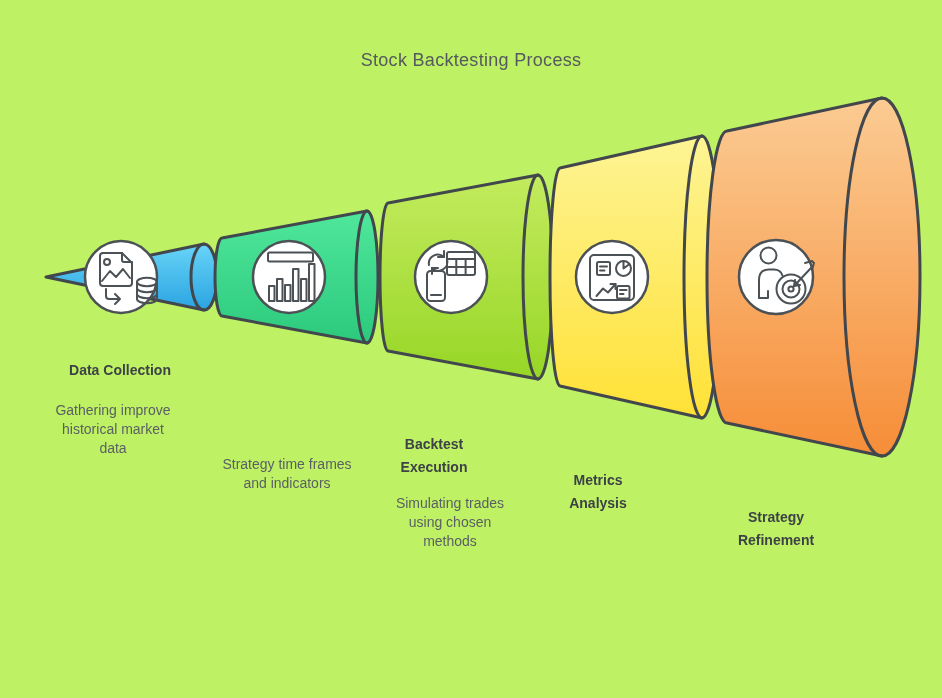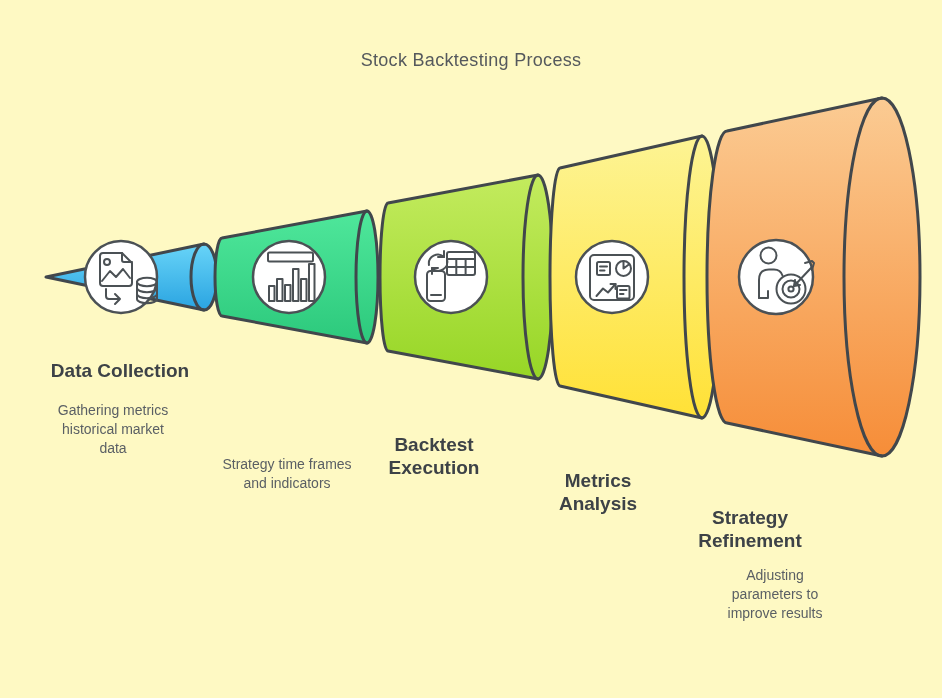--- a/index.html
+++ b/index.html
@@ -1,59 +1,59 @@
 <!DOCTYPE html>
 <html><head>
 <meta charset="utf-8">
 <style>
   html, body { margin: 0; padding: 0; background: #ffffff; }
   .canvas {
     position: relative;
     width: 942px;
     height: 698px;
-    background: #fef9c3;
+    background: #bef264;
     overflow: hidden;
     font-family: "Liberation Sans", sans-serif;
   }
   .funnel-svg { position: absolute; left: 0; top: 0; }
   .diagram-title {
     position: absolute;
     left: 0; top: 50px;
     width: 942px;
     text-align: center;
     font-size: 18px;
     letter-spacing: 0.3px;
     color: #55595d;
   }
   .stage-label {
     position: absolute;
     transform: translateX(-50%);
     width: 180px;
     text-align: center;
-    font-size: 19px;
+    font-size: 14px;
     font-weight: 700;
     line-height: 23px;
     color: #3d4247;
     white-space: pre-line;
   }
   .stage-desc {
     position: absolute;
     transform: translateX(-50%);
     width: 210px;
     text-align: center;
     font-size: 14px;
     line-height: 19px;
     color: #5a5f64;
     white-space: pre-line;
   }
   .pos-l1 { left: 120px; top: 359px; }
   .pos-l2 { left: 269px; top: 396px; }
   .pos-l3 { left: 434px; top: 433px; }
   .pos-l4 { left: 598px; top: 469px; }
-  .pos-l5 { left: 750px; top: 506px; }
+  .pos-l5 { left: 776px; top: 506px; }
   .pos-d1 { left: 113px; top: 401px; }
   .pos-d2 { left: 287px; top: 455px; }
   .pos-d3 { left: 450px; top: 494px; }
   .pos-d4 { left: 630px; top: 528px; }
   .pos-d5 { left: 775px; top: 566px; }
 </style>
 </head>
 <body>
 
 <div class="canvas">
@@ -179,22 +179,22 @@
   </svg>
 
   <div class="stage-label pos-l1">Data Collection</div>
   <div class="stage-label pos-l4">Metrics
 Analysis</div>
   <div class="stage-label pos-l3">Backtest
 Execution</div>
   <div class="stage-label pos-l5">Strategy
 Refinement</div>
 
-  <div class="stage-desc pos-d1">Gathering metrics
+  <div class="stage-desc pos-d1">Gathering improve
 historical market
 data</div>
   <div class="stage-desc pos-d2">Strategy time frames
 and indicators</div>
-  <div class="stage-desc pos-d5">Adjusting
-parameters to
-improve results</div>
+  <div class="stage-desc pos-d3">Simulating trades
+using chosen
+methods</div>
 
 </div>
 
 </body></html>

